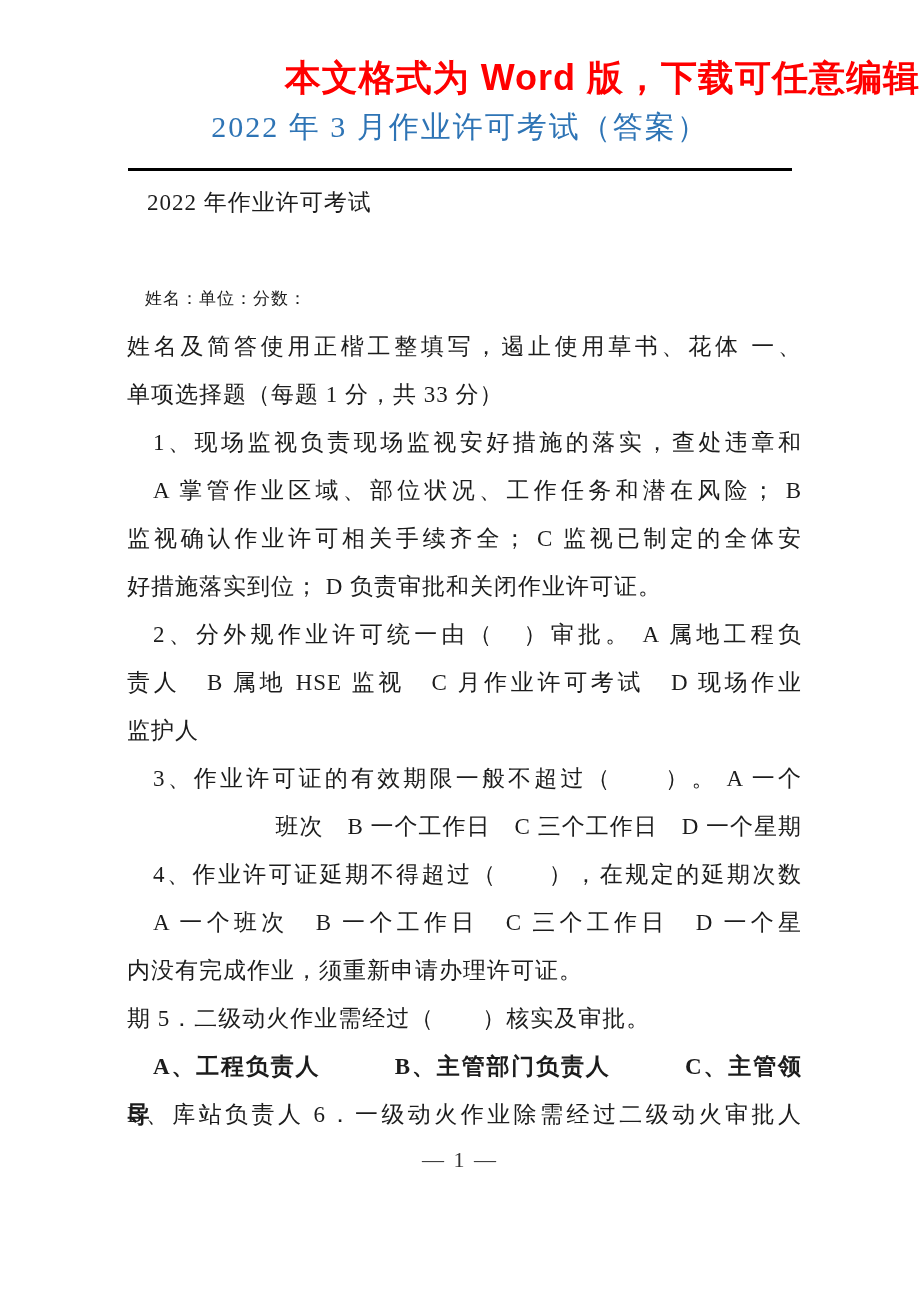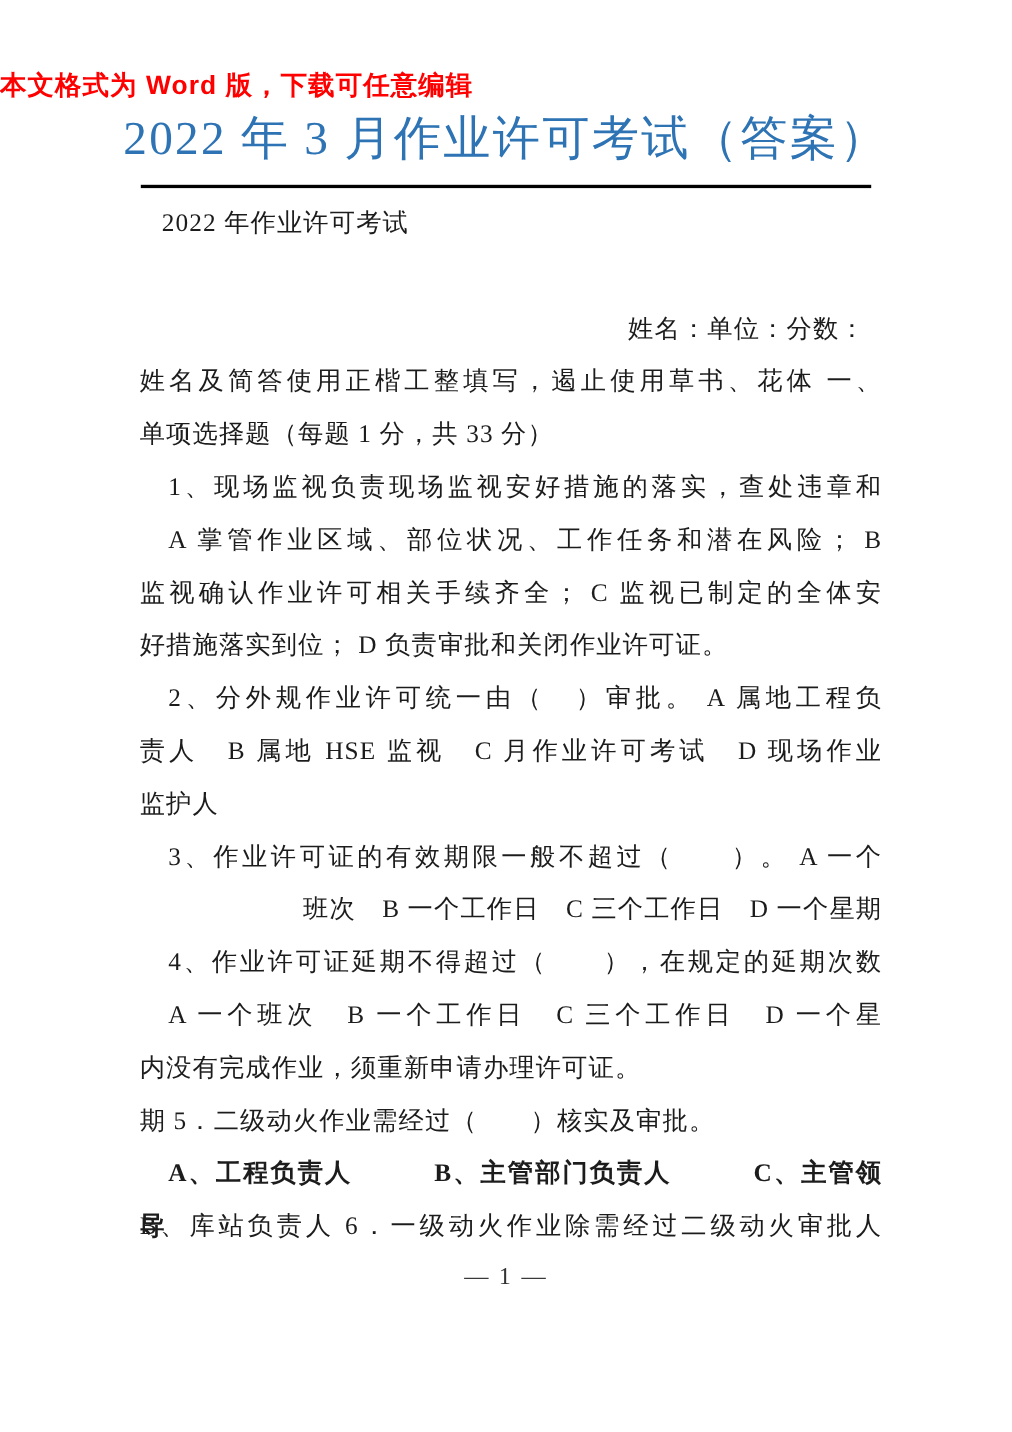--- a/index.html
+++ b/index.html
@@ -7,31 +7,31 @@
     width: 920px; height: 1302px;
     background: #ffffff;
     color: #1c1c1c;
     font-family: "Liberation Serif", "DejaVu Serif", serif;
     overflow: hidden;
   }
   .page { position: relative; width: 920px; height: 1302px; }
 
   .notice {
     padding-top: 60px;
-    text-align: left;
+    text-align: right;
     font-family: "Liberation Sans", "DejaVu Sans", sans-serif;
-    font-size: 24px;
+    font-size: 36px;
     font-weight: bold;
     line-height: 36px;
     letter-spacing: 1px;
   }
   .doc-title {
     margin-top: 8px;
     text-align: center;
-    font-size: 43px;
+    font-size: 30px;
     font-weight: 500;
     line-height: 46px;
     letter-spacing: 2px;
   }
   .rule {
     margin: 18px 0 0 128px;
     width: 664px;
     height: 0;
     border-top: 3px solid #000000;
   }
@@ -50,24 +50,24 @@
   .line.jst {
     text-align: justify;
     text-align-last: justify;
   }
   .blank-line { height: 48px; }
 
   .fields-row {
     height: 48px;
     line-height: 48px;
     display: flex;
-    justify-content: flex-end;
+    justify-content: flex-start;
     padding-left: 18px;
     padding-right: 15px;
-    font-size: 23px;
+    font-size: 17px;
     letter-spacing: 1px;
   }
 
   .footer {
     margin-top: 8px;
     text-align: center;
     font-size: 22px;
     color: #333333;
     letter-spacing: 2px;
   }

